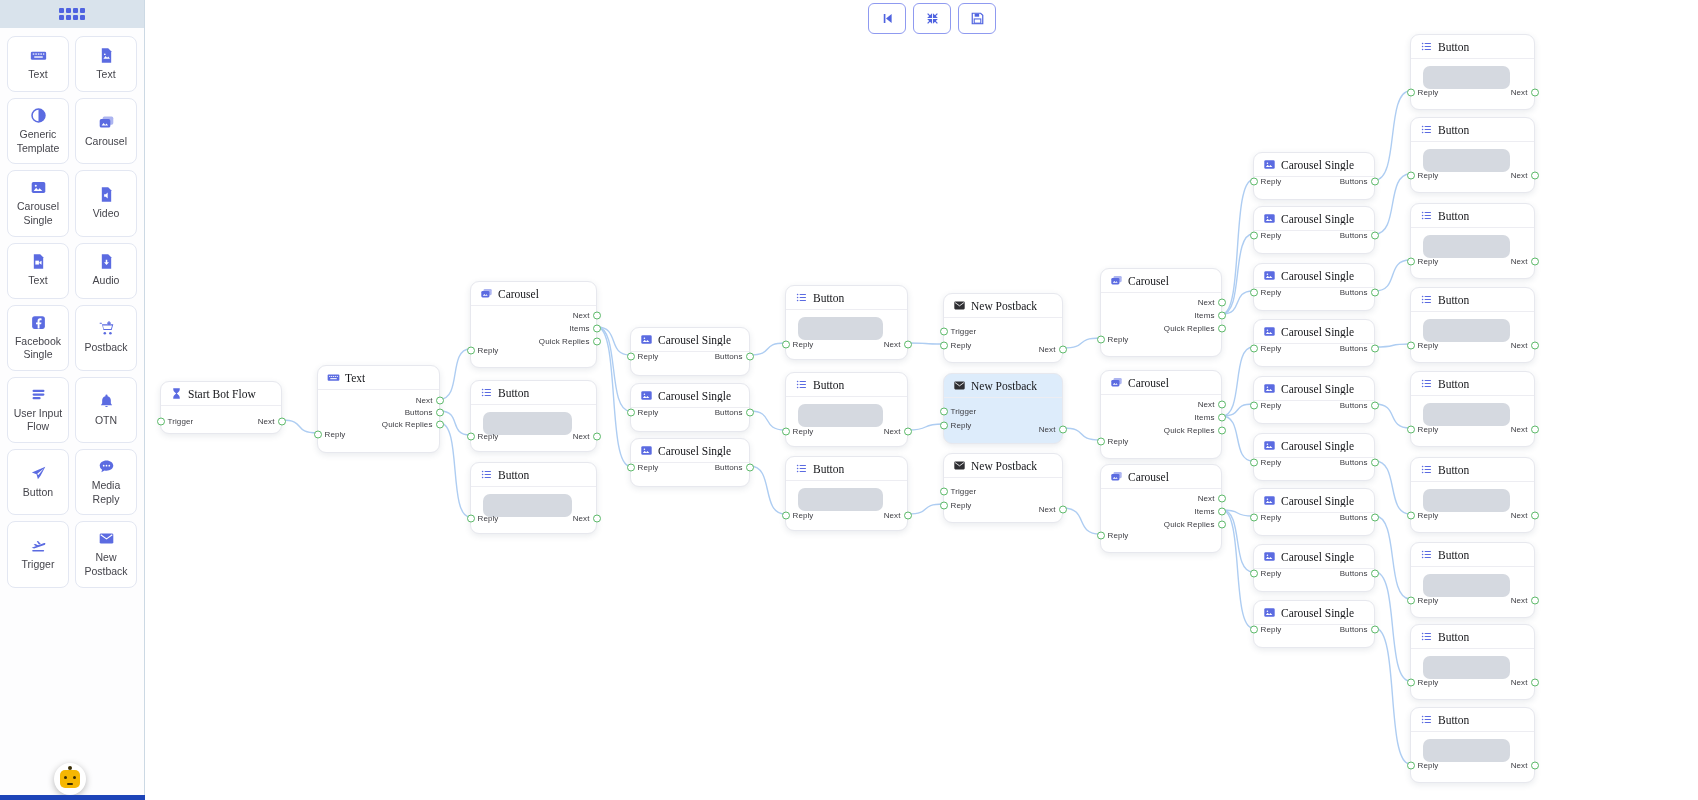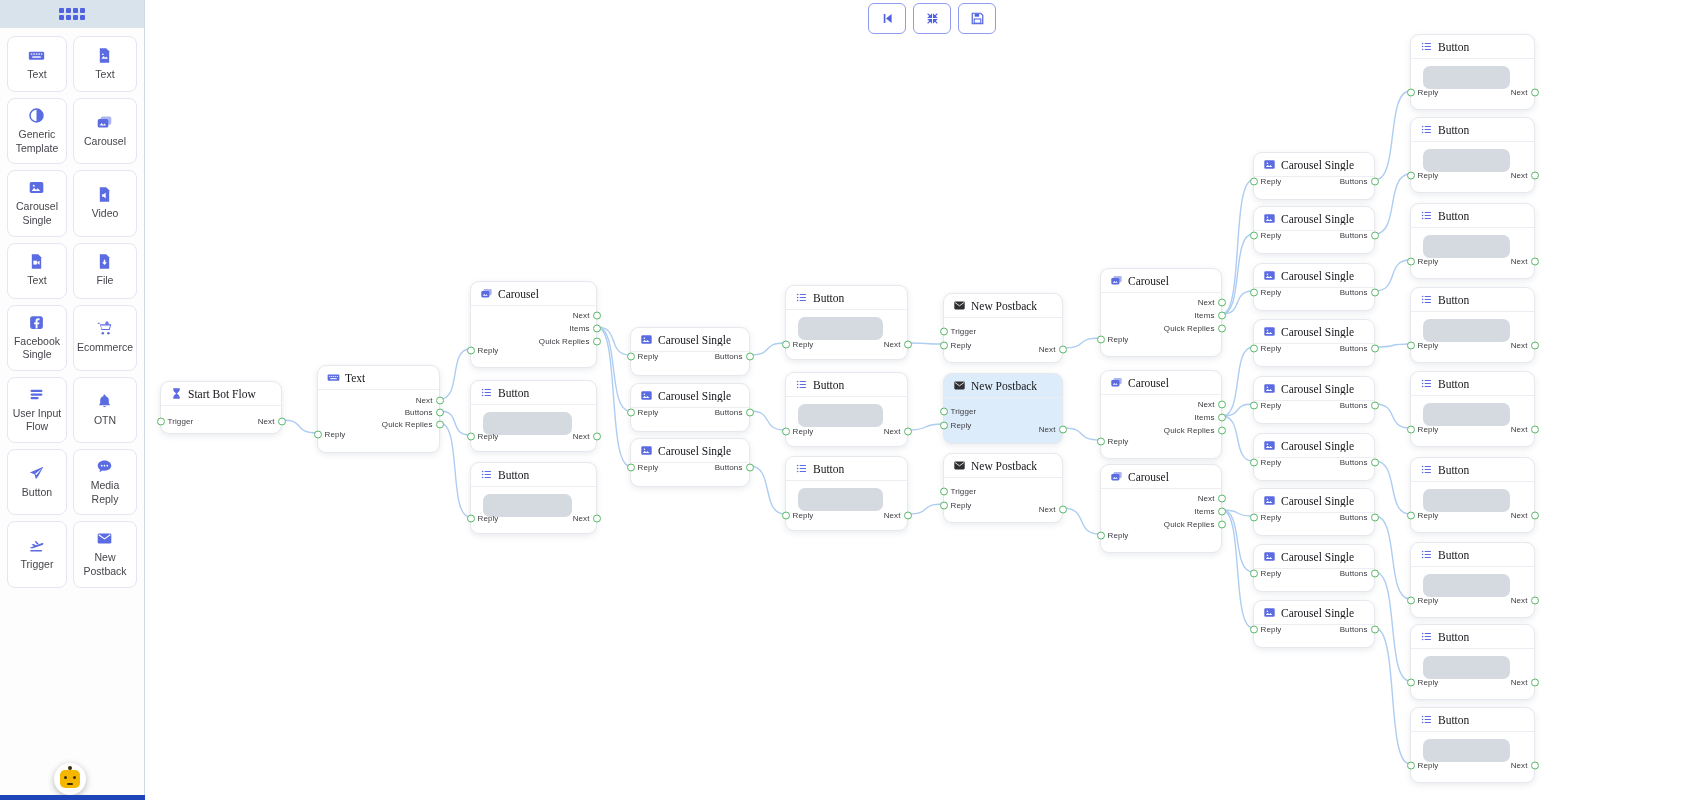--- a/index.html
+++ b/index.html
@@ -1088,21 +1088,21 @@
         </span>
         <span class="pi-label">Text</span>
       </div>
       <div class="palette-item">
         <span class="pi-icon">
           <svg viewBox="0 0 20 20">
             <path d="M4.5 1.5h7.5l3.5 3.5v13.5h-11z" fill="currentColor"></path>
             <path d="M9.1 7.8h1.8v3.1h2l-2.9 3.2-2.9-3.2h2z" fill="#fff"></path>
           </svg>
         </span>
-        <span class="pi-label">File</span>
+        <span class="pi-label">Audio</span>
       </div>
       <div class="palette-item">
         <span class="pi-icon">
           <svg viewBox="0 0 20 20">
             <rect x="2.5" y="2.5" width="15" height="15" rx="3" fill="currentColor"></rect>
             <path d="M11.2 17.2v-5.1h1.9l.4-2.2h-2.3V8.4c0-.7.3-1.1 1.1-1.1h1.3V5.2c-.4-.05-1.1-.1-1.8-.1-1.8 0-2.9 1.1-2.9 3v1.8H7.1v2.2H9v5.1z" fill="#fff"></path>
           </svg>
         </span>
         <span class="pi-label">Facebook Single</span>
       </div>
@@ -1110,21 +1110,21 @@
         <span class="pi-icon">
           <svg viewBox="0 0 20 20">
             <g fill="currentColor">
               <path d="M2 3.2h2.3l.5 1.8H18l-1.9 6.8H6.4L4.9 5.6 4.5 4.4H2z M6.8 10.6h8.5l1.2-4.2H5.8z"></path>
               <circle cx="8" cy="15.6" r="1.5"></circle>
               <circle cx="14.6" cy="15.6" r="1.5"></circle>
               <path d="M12.2 1.4h1.5v1.5h1.5v1.5h-1.5v1.5h-1.5V4.4h-1.5V2.9h1.5z"></path>
             </g>
           </svg>
         </span>
-        <span class="pi-label">Ecommerce</span>
+        <span class="pi-label">Postback</span>
       </div>
       <div class="palette-item">
         <span class="pi-icon">
           <svg viewBox="0 0 20 20">
             <g fill="currentColor">
               <rect x="3" y="4.4" width="14" height="2.7" rx="1.3"></rect>
               <rect x="3" y="8.7" width="14" height="2.7" rx="1.3"></rect>
               <rect x="3" y="13" width="9.5" height="2.7" rx="1.3"></rect>
             </g>
           </svg>

